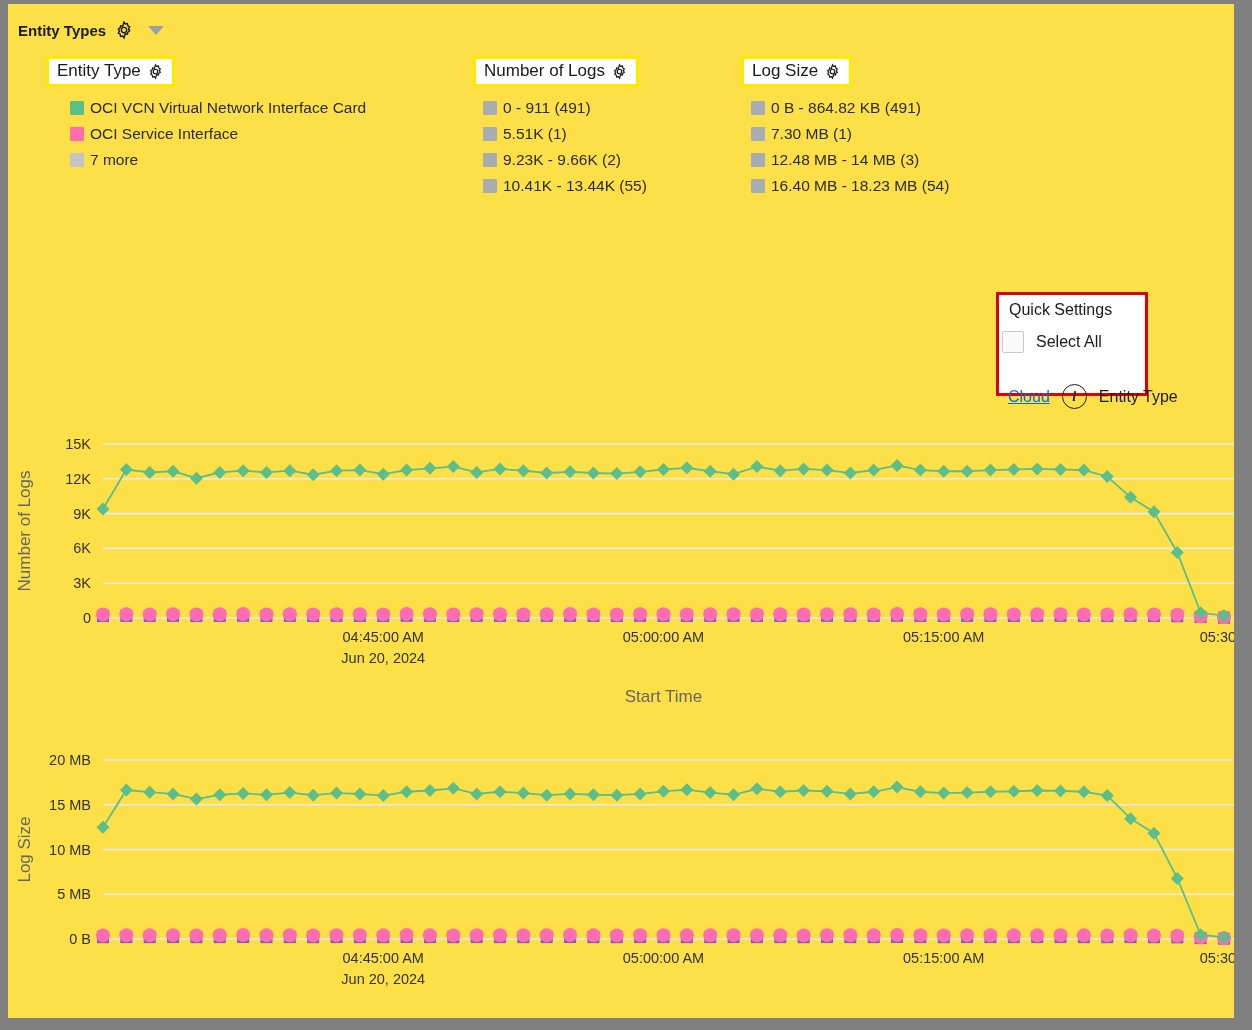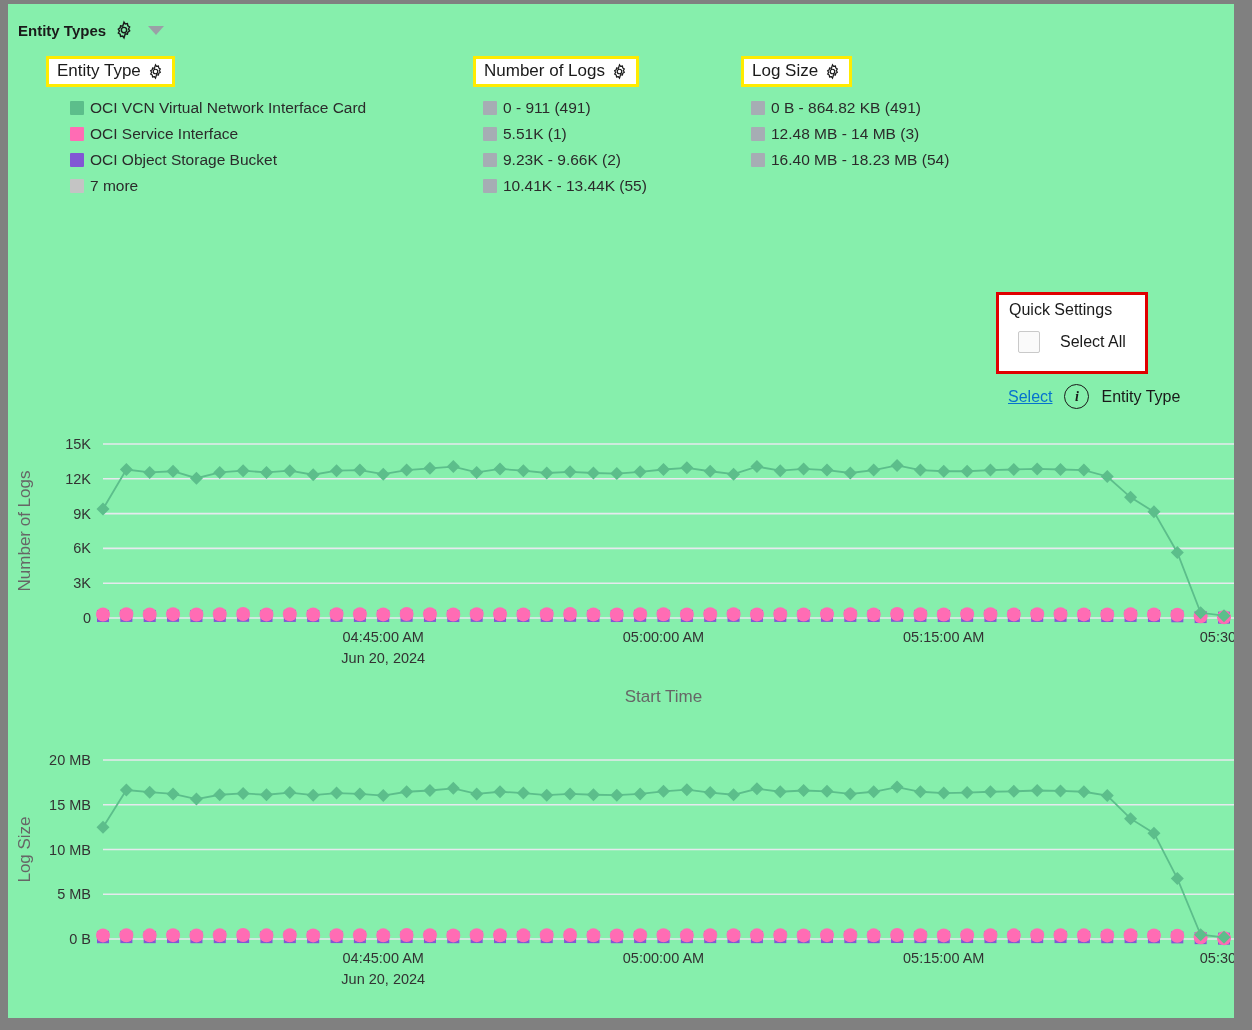--- a/index.html
+++ b/index.html
@@ -4,21 +4,21 @@
 <style>
   html,body{margin:0;padding:0;}
   body{
     width:1252px;height:1030px;
     background:#808080;
     font-family:"Liberation Sans", sans-serif;
     overflow:hidden;
   }
   .frame{
     position:absolute;left:8px;top:4px;width:1226px;height:1014px;
-    background:#86efac;
+    background:#fde047;
     box-sizing:border-box;
     overflow:hidden;
   }
   .panel-title{
     position:absolute;left:10px;top:16px;
     display:flex;align-items:center;gap:8px;
     font-size:15px;font-weight:bold;color:#1a1a1a;
   }
   .gear{display:inline-block;width:20px;height:20px;}
   .caret-down{
@@ -44,25 +44,25 @@
   .legend-item{
     display:flex;align-items:center;gap:6px;
     height:26px;font-size:15.5px;color:#2b2b2b;
     padding-left:24px;white-space:nowrap;
   }
   .legend-col.c1 .legend-item,.legend-col.c2 .legend-item{padding-left:10px;}
   .swatch{width:14px;height:14px;flex:0 0 14px;border-radius:1px;}
 
   
   .quick-settings{
-    position:absolute;left:988px;top:288px;width:152px;height:82px;
+    position:absolute;left:988px;top:288px;width:152px;height:104px;
     border:3px solid #E00000;background:#fff;box-sizing:border-box;
   }
   .qs-title{position:absolute;left:10px;top:6px;font-size:16px;color:#1a1a1a;white-space:nowrap;}
-  .qs-row{position:absolute;left:19px;top:36px;display:flex;align-items:center;gap:20px;}
+  .qs-row{position:absolute;left:3px;top:36px;display:flex;align-items:center;gap:12px;}
   .qs-check{width:20px;height:20px;border:1px solid #c9c9c9;background:#fafafa;border-radius:2px;}
   .qs-label{font-size:16px;color:#1a1a1a;}
 
   .color-row{
     position:absolute;left:1000px;top:380px;
     display:flex;align-items:center;gap:12px;font-size:16px;color:#1a1a1a;
     white-space:nowrap;
   }
   .color-link{color:#0572CE;text-decoration:underline;cursor:pointer;}
   .info-icon{
@@ -111,24 +111,20 @@
       <div class="legend-items">
         <div class="legend-item">
             <span class="swatch" style="background:#5CBE8B"></span>
             <span>OCI VCN Virtual Network Interface Card</span>
           </div>
         <div class="legend-item">
             <span class="swatch" style="background:#FF6CB4"></span>
             <span>OCI Service Interface</span>
           </div>
         <div class="legend-item">
-            <span class="swatch" style="background:#8257D4"></span>
-            <span>OCI Object Storage Bucket</span>
-          </div>
-        <div class="legend-item">
             <span class="swatch" style="background:#C4C4C4"></span>
             <span>7 more</span>
           </div>
       </div>
     </div>
 
     <div class="legend-col c1">
       <div class="legend-head">
         <span>Number of Logs</span>
         <span class="gear">
@@ -168,40 +164,44 @@
           </svg>
         </span>
       </div>
       <div class="legend-items">
         <div class="legend-item">
             <span class="swatch" style="background:#A6ADB4"></span>
             <span>0 B - 864.82 KB (491)</span>
           </div>
         <div class="legend-item">
             <span class="swatch" style="background:#A6ADB4"></span>
+            <span>7.30 MB (1)</span>
+          </div>
+        <div class="legend-item">
+            <span class="swatch" style="background:#A6ADB4"></span>
             <span>12.48 MB - 14 MB (3)</span>
           </div>
         <div class="legend-item">
             <span class="swatch" style="background:#A6ADB4"></span>
             <span>16.40 MB - 18.23 MB (54)</span>
           </div>
       </div>
     </div>
   </div>
 
   <div class="quick-settings">
     <div class="qs-title">Quick Settings</div>
     <div class="qs-row">
       <span class="qs-check"></span>
       <span class="qs-label">Select All</span>
     </div>
   </div>
 
   <div class="color-row">
-    <span class="color-link">Select</span>
+    <span class="color-link">Cloud</span>
     <span class="info-icon">i</span>
     <span>Entity Type</span>
   </div>
 
   <div class="chart top">
     <svg id="svg-chart-0" width="1226" height="290">
         <line x1="95" y1="190" x2="1230" y2="190" class="gridline"></line>
         <text x="83" y="195" text-anchor="end" class="tick">0</text>
         <line x1="95" y1="155.2" x2="1230" y2="155.2" class="gridline"></line>
         <text x="83" y="160.2" text-anchor="end" class="tick">3K</text>

